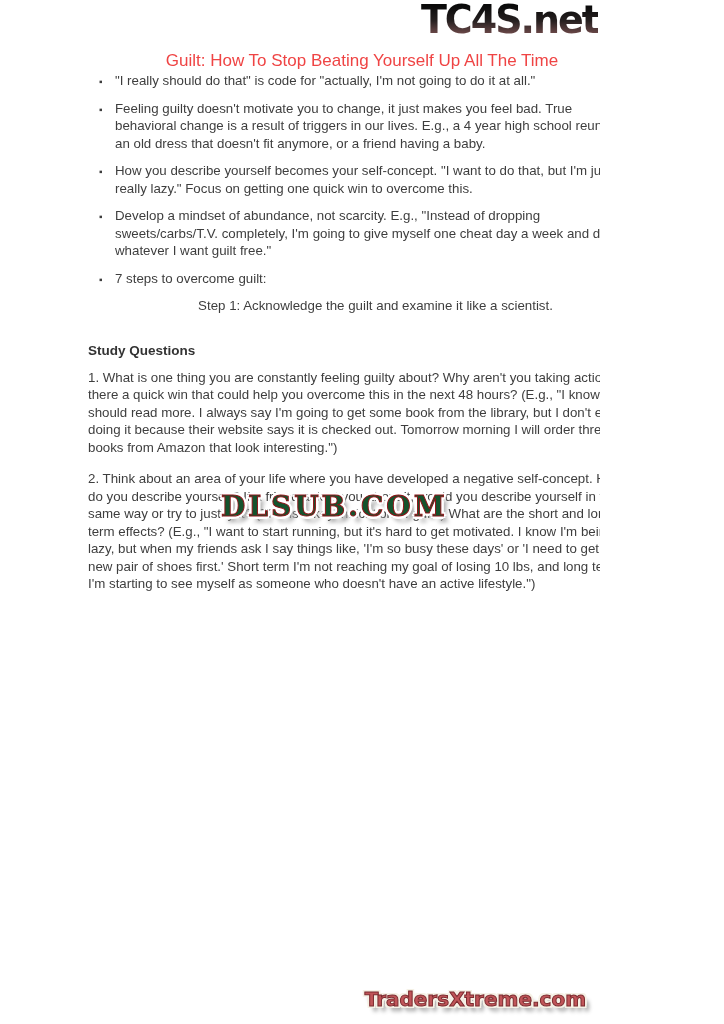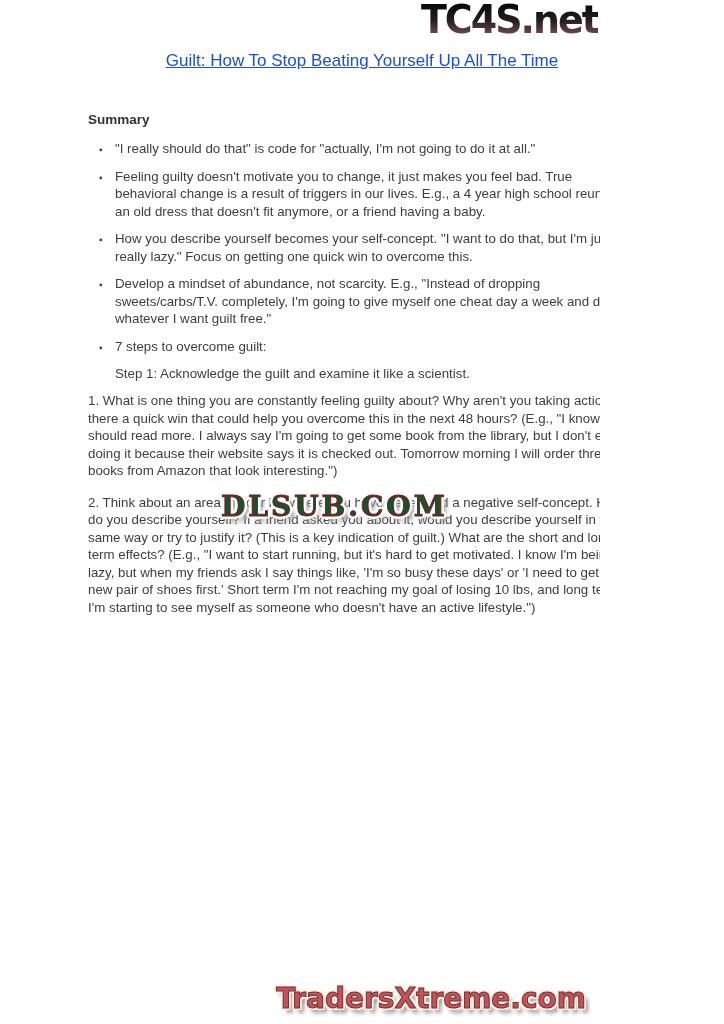--- a/index.html
+++ b/index.html
@@ -38,44 +38,43 @@
     top: 0;
     width: 548px;
     font-size: 13.3px;
     line-height: 17.5px;
   }
   .doc-title {
     margin-top: 50px;
     text-align: center;
     font-size: 17px;
     line-height: 22px;
-    color: #1d4ed8;
+    color: #ef4444;
     font-weight: normal;
-    text-decoration: underline;
   }
   .section-heading {
     font-size: 13.5px;
     font-weight: bold;
     color: #333333;
     margin: 40px 0 12px 0;
     line-height: 16px;
   }
   .section-heading.questions-heading { margin: 28px 0 10px 0; }
 
   ul.bullet-list { list-style: none; margin: 0; padding: 0 0 0 27px; }
   ul.bullet-list > li { position: relative; margin: 0 0 10px 0; }
   ul.bullet-list > li .bullet-marker {
     position: absolute;
     left: -16px;
     top: 1px;
     font-size: 10px;
     color: #3e3e3e;
   }
   .steps { margin-left: 27px; }
-  .step-line { margin-bottom: 9.5px; }
+  .step-line { margin-bottom: 9.5px; text-align: center; }
 
   .question { margin: 0 0 14px 0; }
 
   
   .dlsub-watermark {
     position: absolute;
     left: 221px;
     top: 486px;
     font-family: "DejaVu Serif", serif;
     font-weight: bold;
@@ -90,21 +89,21 @@
       5px 6px 4px #a6a6a6;
   }
 
   
   .traders-logo {
     position: absolute;
     top: 982px;
     right: 14px;
     font-family: "DejaVu Sans", sans-serif;
     font-weight: bold;
-    font-size: 28px;
+    font-size: 20px;
     line-height: 34px;
     letter-spacing: 0px;
     color: #c05559;
     -webkit-text-stroke: 1px #7c2b2f;
     text-shadow:
       -2px 0 0 #f5f1e6, 2px 0 0 #f5f1e6, 0 -2px 0 #f5f1e6, 0 2px 0 #f5f1e6,
       -2px -2px 0 #f5f1e6, 2px -2px 0 #f5f1e6, -2px 2px 0 #f5f1e6, 2px 2px 0 #f5f1e6,
       4px 5px 4px #8f8f8f;
   }
 </style>
@@ -112,21 +111,20 @@
 <body>
 
 <div class="page">
 
   <div class="tc4s-logo">TC4S.net</div>
 
   <div class="content">
 
     <div class="doc-title">Guilt: How To Stop Beating Yourself Up All The Time</div>
 
-    <div class="section-heading">Summary</div>
 
     <ul class="bullet-list">
       <li>
         <span class="bullet-marker">▪</span>
         <span>"I really should do that" is code for "actually, I'm not going to do it at all."</span>
       </li>
       <li>
         <span class="bullet-marker">▪</span>
         <span>Feeling guilty doesn't motivate you to change, it just makes you feel bad. True behavioral change is a result of triggers in our lives. E.g., a 4 year high school reunion, an old dress that doesn't fit anymore, or a friend having a baby.</span>
       </li>
@@ -141,20 +139,21 @@
       <li>
         <span class="bullet-marker">▪</span>
         <span>7 steps to overcome guilt:</span>
       </li>
     </ul>
 
     <div class="steps">
       <div class="step-line">Step 1: Acknowledge the guilt and examine it like a scientist.</div>
     </div>
 
+    <div class="section-heading questions-heading">Study Questions</div>
 
     <div class="question">1. What is one thing you are constantly feeling guilty about? Why aren't you taking action? Is there a quick win that could help you overcome this in the next 48 hours? (E.g., "I know I should read more. I always say I'm going to get some book from the library, but I don't end up doing it because their website says it is checked out. Tomorrow morning I will order three books from Amazon that look interesting.")</div>
     <div class="question">2. Think about an area of your life where you have developed a negative self-concept. How do you describe yourself? If a friend asked you about it, would you describe yourself in the same way or try to justify it? (This is a key indication of guilt.) What are the short and long term effects? (E.g., "I want to start running, but it's hard to get motivated. I know I'm being lazy, but when my friends ask I say things like, 'I'm so busy these days' or 'I need to get a new pair of shoes first.' Short term I'm not reaching my goal of losing 10 lbs, and long term I'm starting to see myself as someone who doesn't have an active lifestyle.")</div>
 
   </div>
 
   <div class="dlsub-watermark">DLSUB.COM</div>
 
   <div class="traders-logo">TradersXtreme.com</div>
 

